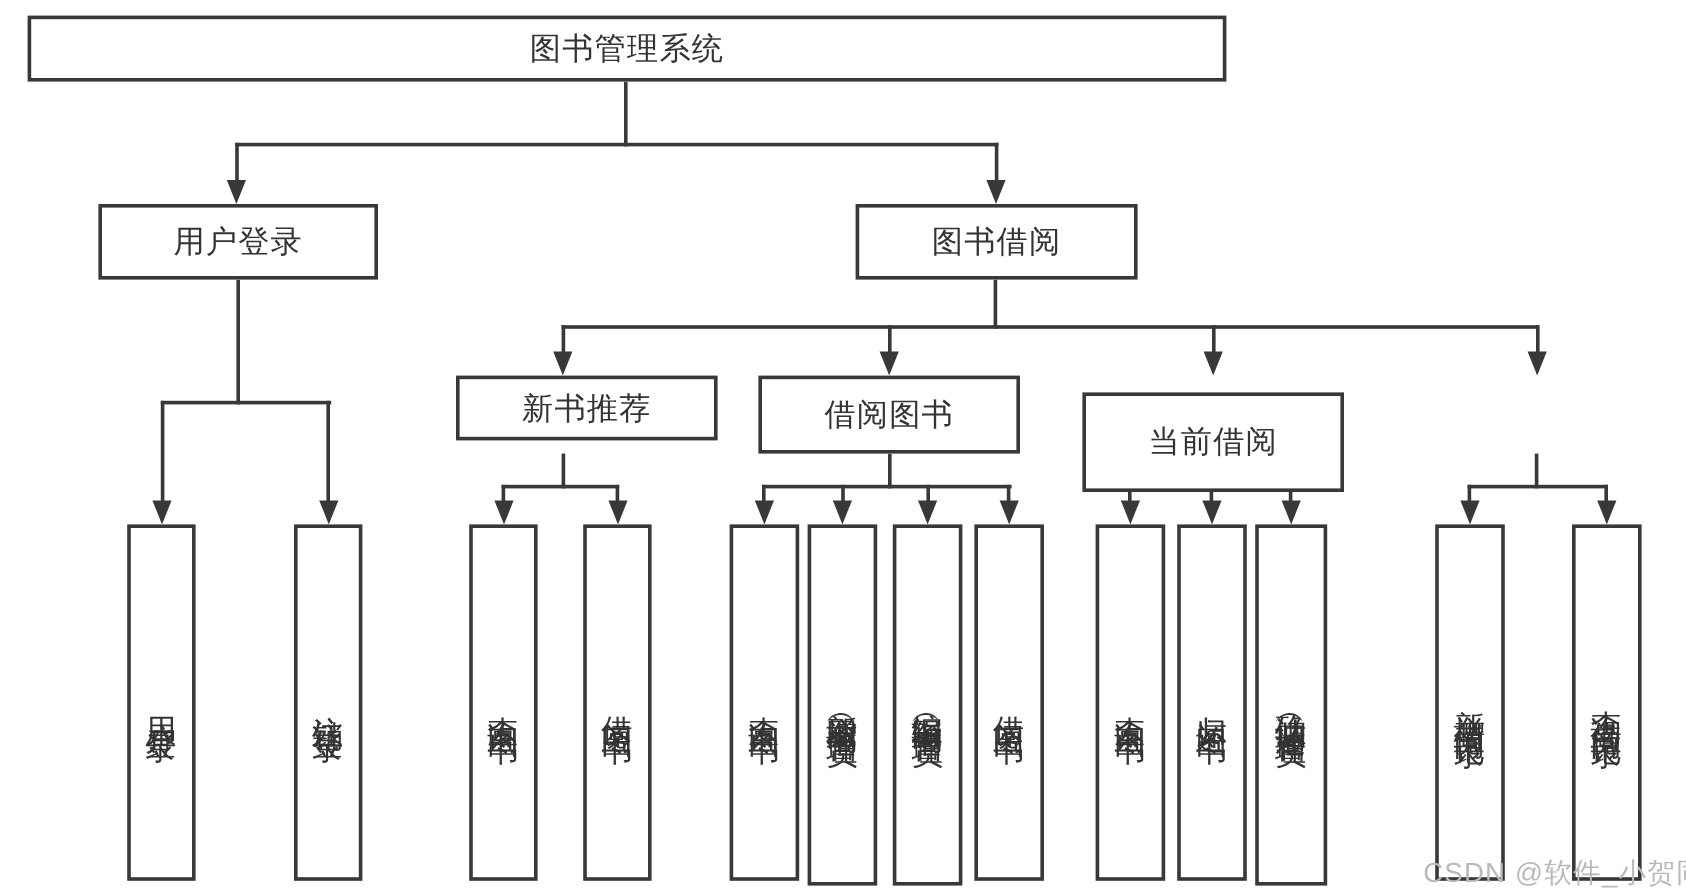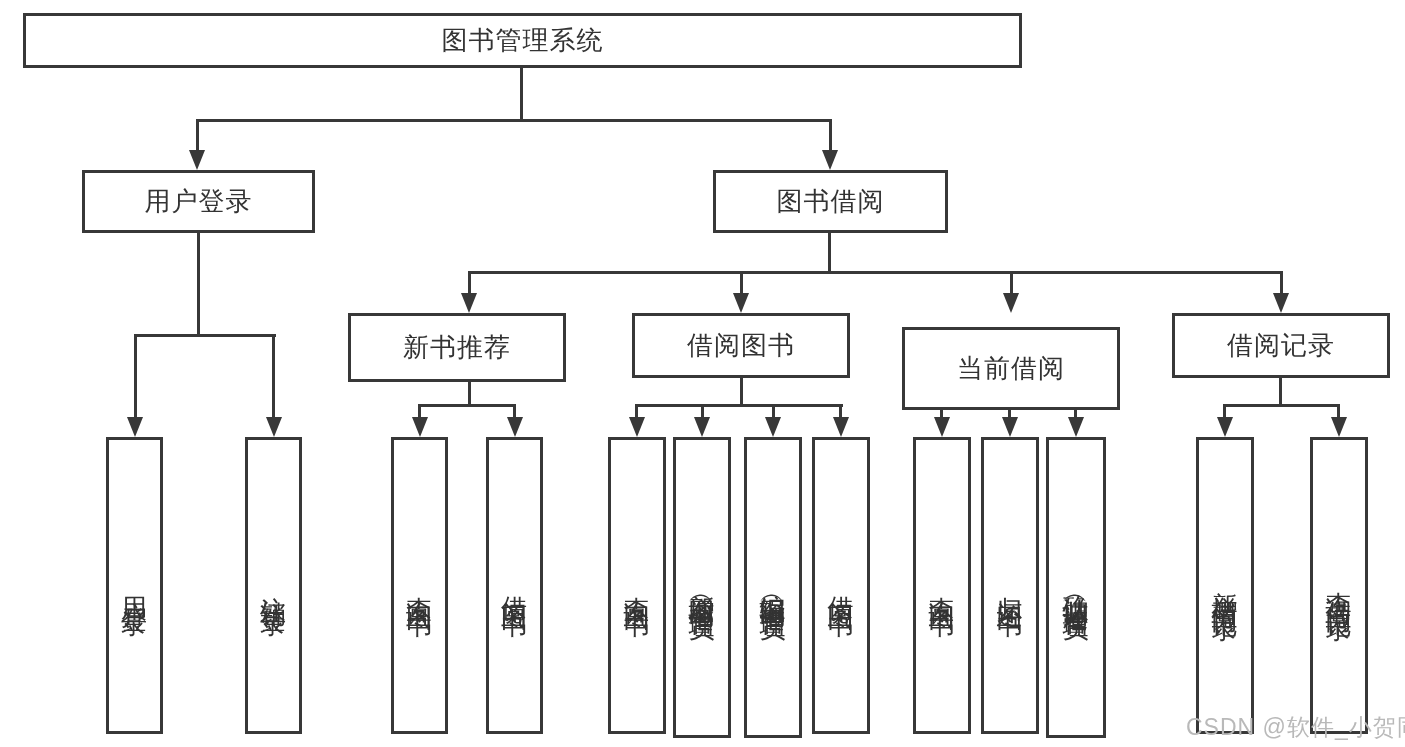--- a/index.html
+++ b/index.html
@@ -96,24 +96,23 @@
   <div class="vl" style="left:1223px;top:404px;height:15px"></div>
   <div class="ah" style="left:1217px;top:417px"></div>
   <div class="vl" style="left:1337px;top:404px;height:15px"></div>
   <div class="ah" style="left:1331px;top:417px"></div>
 
   <div class="box h" style="left:23px;top:13px;width:999px;height:55px">图书管理系统</div>
 
   <div class="box h" style="left:82px;top:170px;width:233px;height:63px">用户登录</div>
   <div class="box h" style="left:713px;top:170px;width:235px;height:63px">图书借阅</div>
 
-  <div class="box h" style="left:348px;top:313px;width:218px;height:69px">新书推荐</div>
+  <div class="box h" style="left:380px;top:313px;width:218px;height:54px">新书推荐</div>
   <div class="box h" style="left:632px;top:313px;width:218px;height:65px">借阅图书</div>
   <div class="box h" style="left:902px;top:327px;width:218px;height:83px">当前借阅</div>
-  <div class="box h" style="left:1172px;top:313px;width:218px;height:65px">借阅记录</div>
 
   <div class="box v" style="left:106px;top:437px;width:57px;height:297px">用户登录</div>
   <div class="box v" style="left:245px;top:437px;width:57px;height:297px">注销登录</div>
 
   <div class="box v" style="left:391px;top:437px;width:57px;height:297px">查询图书</div>
   <div class="box v" style="left:486px;top:437px;width:57px;height:297px">借阅图书</div>
 
   <div class="box v" style="left:608px;top:437px;width:58px;height:297px">查询图书</div>
   <div class="box v long" style="left:673px;top:437px;width:58px;height:301px">新增图书（管理员）</div>
   <div class="box v long" style="left:744px;top:437px;width:58px;height:301px">编辑图书（管理员）</div>

